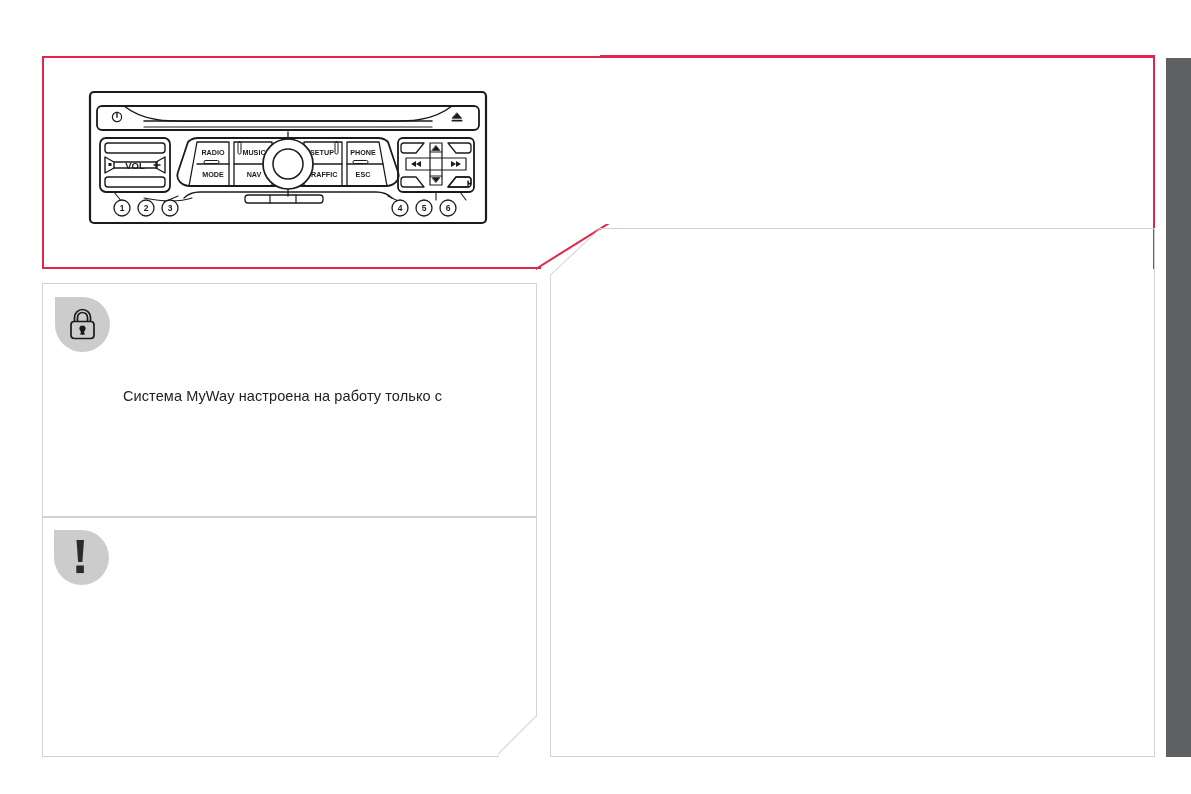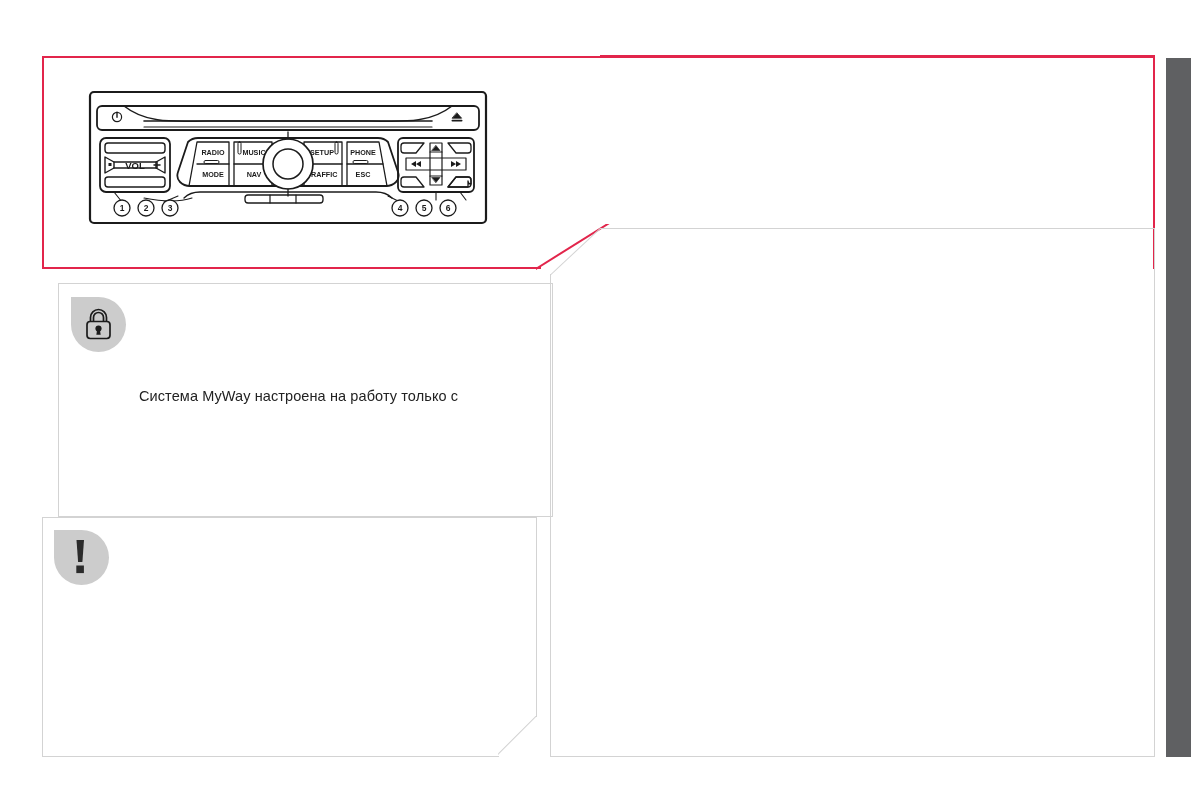--- a/index.html
+++ b/index.html
@@ -72,21 +72,21 @@
   
   #radio-unit {
     position: absolute;
     left: 88px;
     top: 90px;
   }
 
   
   #note-box-lock {
     position: absolute;
-    left: 58px;
+    left: 42px;
     top: 283px;
     width: 495px;
     height: 234px;
     border: 1px solid #d3d3d3;
     box-sizing: border-box;
     background: #fff;
   }
   #note-box-warning {
     position: absolute;
     left: 42px;

